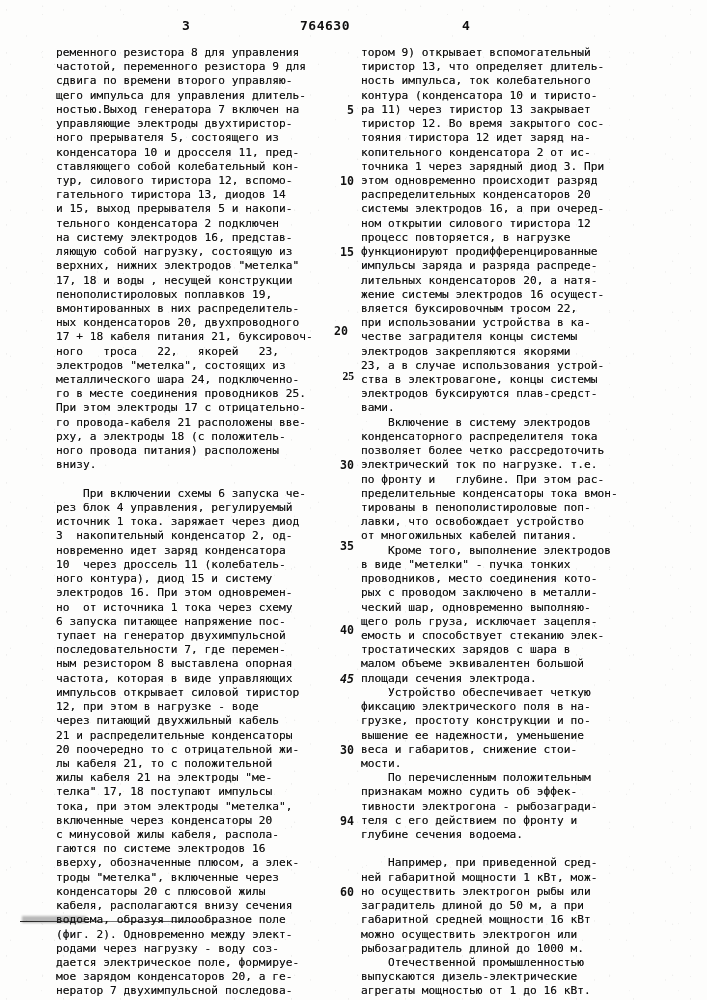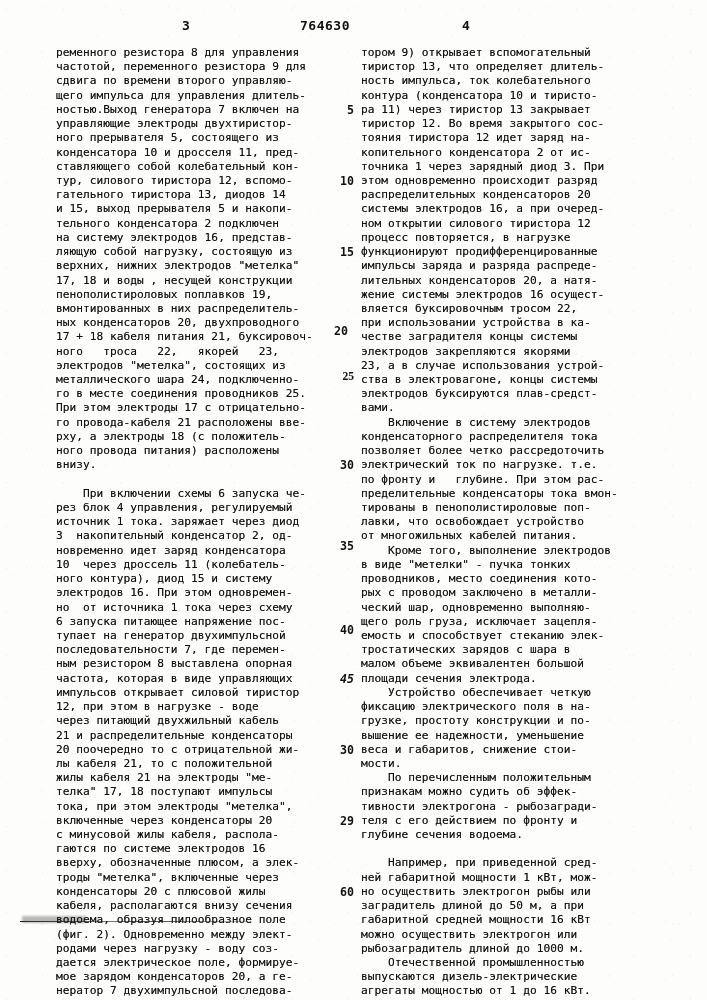--- a/index.html
+++ b/index.html
@@ -124,21 +124,21 @@
       <span class="num" style="top: 56.88px;">5</span>
       <span class="num" style="top: 127.98px;">10</span>
       <span class="num" style="top: 199.08px;">15</span>
       <span class="num" style="top: 278px; text-align: center;">20</span>
       <span class="num" style="top: 324px; font-family: Liberation Serif, serif;">25</span>
       <span class="num" style="top: 412.38px;">30</span>
       <span class="num" style="top: 493px;">35</span>
       <span class="num" style="top: 577px;">40</span>
       <span class="num" style="top: 625.68px; font-style: italic;">45</span>
       <span class="num" style="top: 696.78px;">30</span>
-      <span class="num" style="top: 767.88px;">29</span>
+      <span class="num" style="top: 767.88px;">94</span>
       <span class="num" style="top: 838.98px;">60</span>
     </div>
 
   <div class="col col-right" id="col-right"><span class="ln">тором 9) открывает вспомогательный</span><span class="ln">тиристор 13, что определяет длитель-</span><span class="ln">ность импульса, ток колебательного</span><span class="ln">контура (конденсатора 10 и тиристо-</span><span class="ln">ра 11) через тиристор 13 закрывает</span><span class="ln">тиристор 12. Во время закрытого сос-</span><span class="ln">тояния тиристора 12 идет заряд на-</span><span class="ln">копительного конденсатора 2 от ис-</span><span class="ln">точника 1 через зарядный диод 3. При</span><span class="ln">этом одновременно происходит разряд</span><span class="ln">распределительных конденсаторов 20</span><span class="ln">системы электродов 16, а при очеред-</span><span class="ln">ном открытии силового тиристора 12</span><span class="ln">процесс повторяется, в нагрузке</span><span class="ln">функционируют продифференцированные</span><span class="ln">импульсы заряда и разряда распреде-</span><span class="ln">лительных конденсаторов 20, а натя-</span><span class="ln">жение системы электродов 16 осущест-</span><span class="ln">вляется буксировочным тросом 22,</span><span class="ln">при использовании устройства в ка-</span><span class="ln">честве заградителя концы системы</span><span class="ln">электродов закрепляются якорями</span><span class="ln">23, а в случае использования устрой-</span><span class="ln">ства в электровагоне, концы системы</span><span class="ln">электродов буксируются плав-средст-</span><span class="ln">вами.</span><span class="ln">    Включение в систему электродов</span><span class="ln">конденсаторного распределителя тока</span><span class="ln">позволяет более четко рассредоточить</span><span class="ln">электрический ток по нагрузке. т.е.</span><span class="ln">по фронту и   глубине. При этом рас-</span><span class="ln">пределительные конденсаторы тока вмон-</span><span class="ln">тированы в пенополистироловые поп-</span><span class="ln">лавки, что освобождает устройство</span><span class="ln">от многожильных кабелей питания.</span><span class="ln">    Кроме того, выполнение электродов</span><span class="ln">в виде "метелки" - пучка тонких</span><span class="ln">проводников, место соединения кото-</span><span class="ln">рых с проводом заключено в металли-</span><span class="ln">ческий шар, одновременно выполняю-</span><span class="ln">щего роль груза, исключает зацепля-</span><span class="ln">емость и способствует стеканию элек-</span><span class="ln">тростатических зарядов с шара в</span><span class="ln">малом объеме эквивалентен большой</span><span class="ln">площади сечения электрода.</span><span class="ln">    Устройство обеспечивает четкую</span><span class="ln">фиксацию электрического поля в на-</span><span class="ln">грузке, простоту конструкции и по-</span><span class="ln">вышение ее надежности, уменьшение</span><span class="ln">веса и габаритов, снижение стои-</span><span class="ln">мости.</span><span class="ln">    По перечисленным положительным</span><span class="ln">признакам можно судить об эффек-</span><span class="ln">тивности электрогона - рыбозагради-</span><span class="ln">теля с его действием по фронту и</span><span class="ln">глубине сечения водоема.</span><span class="ln">&nbsp;</span><span class="ln">    Например, при приведенной сред-</span><span class="ln">ней габаритной мощности 1 кВт, мож-</span><span class="ln">но осуществить электрогон рыбы или</span><span class="ln">заградитель длиной до 50 м, а при</span><span class="ln">габаритной средней мощности 16 кВт</span><span class="ln">можно осуществить электрогон или</span><span class="ln">рыбозаградитель длиной до 1000 м.</span><span class="ln">    Отечественной промышленностью</span><span class="ln">выпускаются дизель-электрические</span><span class="ln">агрегаты мощностью от 1 до 16 кВт.</span><span class="ln">    Для конкретного случая может</span></div>
 
   <div class="artifact-smudge"></div>
   <div class="artifact-line"></div>
 
 </div>
 

